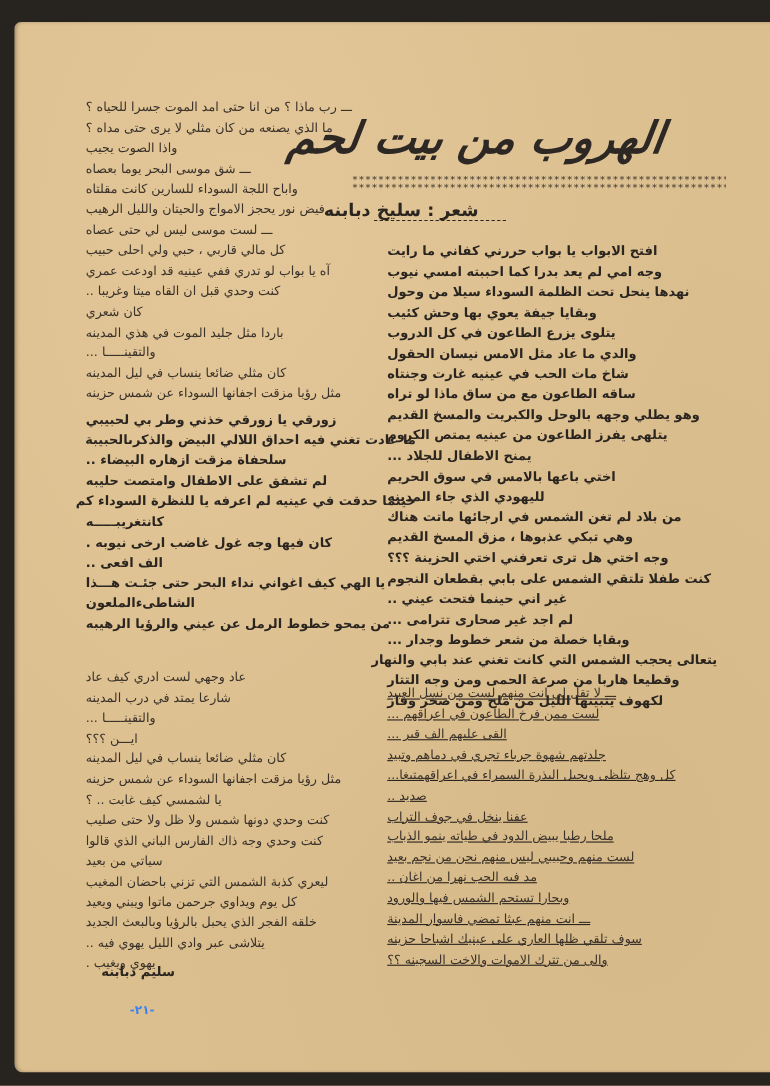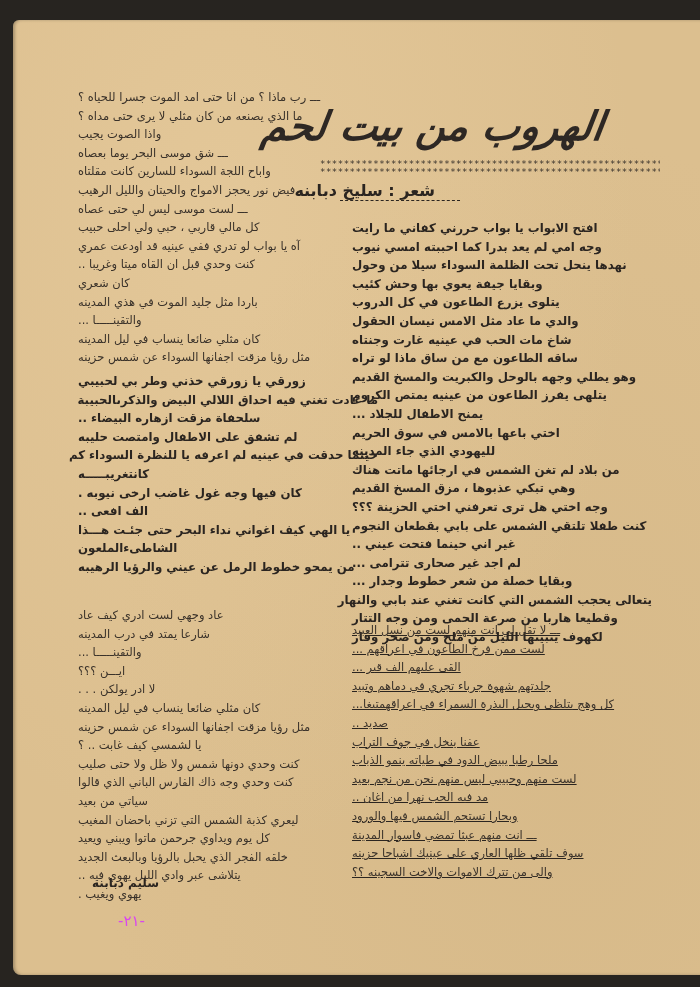--- a/index.html
+++ b/index.html
@@ -104,23 +104,23 @@
       position: absolute;
       font-size: 12px;
       font-weight: bold;
       color: #2b2520;
       direction: rtl;
     }
     .pagenum {
       position: absolute;
       left: 118px;
       top: 912px;
-      font-size: 15px;
-      font-weight: normal;
-      color: #d946ef;
+      font-size: 11px;
+      font-weight: bold;
+      color: #3b82f6;
       direction: rtl;
     }
   </style>
 </head>
 <body>
 
 <div class="page"></div>
 
 <div class="title">الهروب من بيت لحم</div>
 <div class="stars">
@@ -203,21 +203,20 @@
   <div class="line">يا الهي كيف اغواني نداء البحر حتى جئـت هـــذا</div>
   <div class="line">الشاطىءالملعون</div>
   <div class="line">من يمحو خطوط الرمل عن عيني والرؤيا الرهيبه</div>
 </div>
 
 <div class="col col-left light block" style="top:606px;">
   <div class="line">عاد وجهي لست ادري كيف عاد</div>
   <div class="line">شارعا يمتد في درب المدينه</div>
   <div class="line">والتقينـــــا ...</div>
   <div class="line">ايـــن ؟؟؟</div>
-  <div class="line">لا ادر يولكن . . .</div>
   <div class="line">كان مثلي ضائعا ينساب في ليل المدينه</div>
   <div class="line">مثل رؤيا مزقت اجفانها السوداء عن شمس حزينه</div>
   <div class="line">يا لشمسي كيف غابت .. ؟</div>
   <div class="line">كنت وحدي دونها شمس ولا ظل ولا حتى صليب</div>
   <div class="line">كنت وحدي وجه ذاك الفارس الباني  الذي قالوا</div>
   <div class="line">سياتي من بعيد</div>
   <div class="line">ليعري كذبة الشمس التي تزني باحضان المغيب</div>
   <div class="line">كل يوم ويداوي جرحمن ماتوا ويبني ويعيد</div>
   <div class="line">خلقه الفجر الذي يحبل بالرؤيا وبالبعث الجديد</div>
   <div class="line">يتلاشى عبر وادي الليل يهوي فيه ..</div>

